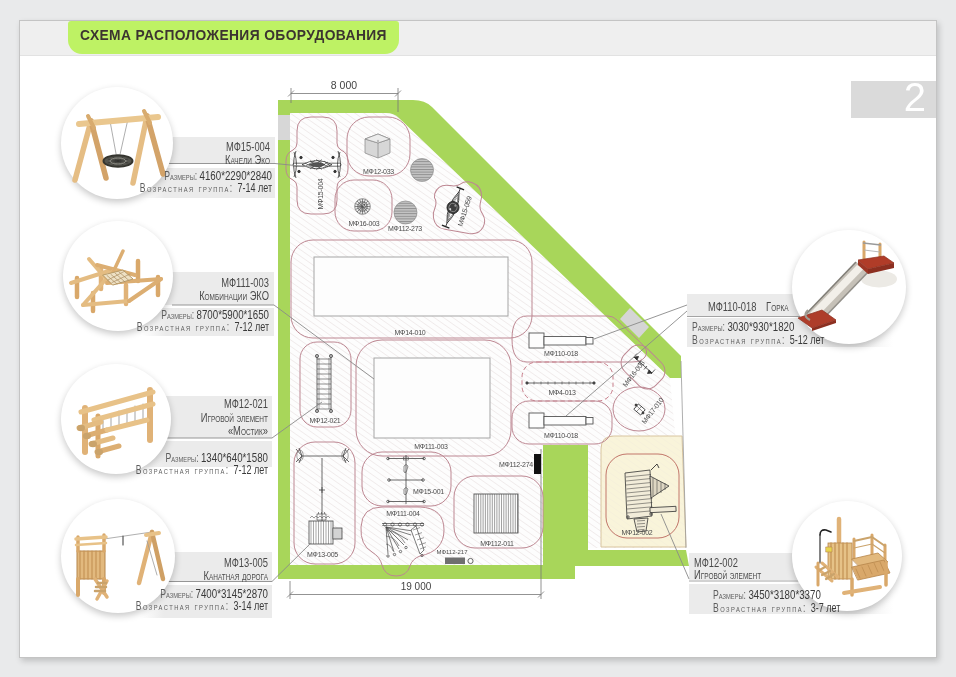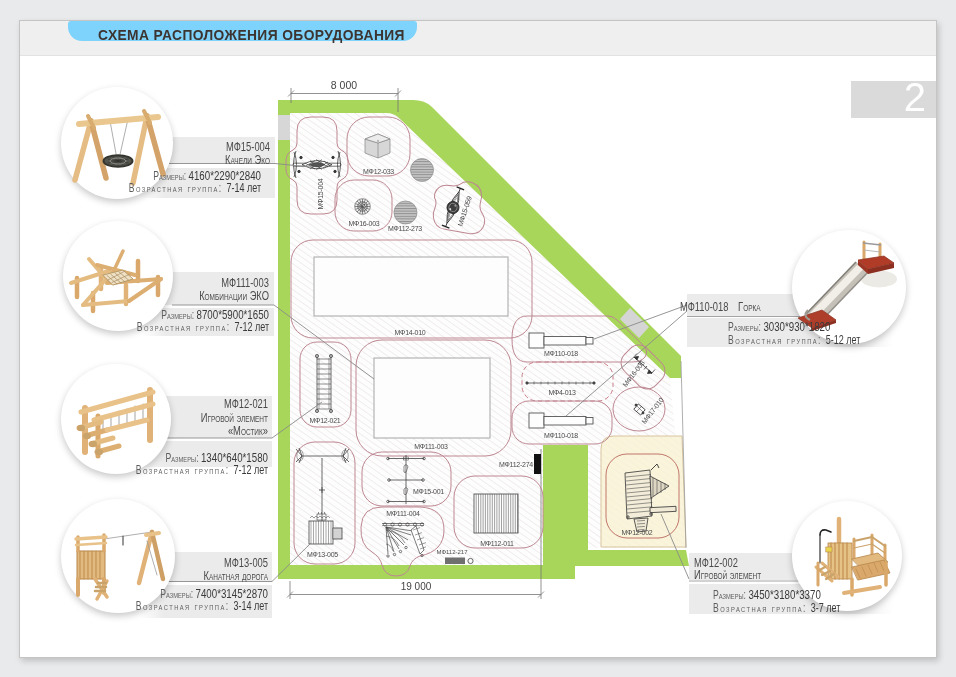--- a/index.html
+++ b/index.html
@@ -1,19 +1,19 @@
 <!DOCTYPE html>
 <html><head>
 <meta charset="utf-8">
 <style>
   html,body{margin:0;padding:0;}
   body{width:956px;height:677px;background:#e9eaeb;font-family:"Liberation Sans",sans-serif;overflow:hidden;position:relative;}
   .card{position:absolute;left:19px;top:20px;width:916px;height:636px;background:#ffffff;border:1px solid #c4c4c4;box-shadow:2px 3px 6px rgba(0,0,0,0.18);}
   .topband{position:absolute;left:0;top:0;width:916px;height:34px;background:#efefef;border-bottom:1px solid #e2e2e2;}
-  .banner{position:absolute;width:331px;height:20px;background:#7dd3fc;border-radius:3px 3px 14px 14px;text-align:center;line-height:30px;font-size:13.8px;font-weight:bold;color:#3c3430;letter-spacing:0.4px;white-space:nowrap;padding-left:18px;}
+  .banner{position:absolute;width:331px;height:33px;background:#bef264;border-radius:3px 3px 14px 14px;text-align:center;line-height:30px;font-size:13.8px;font-weight:bold;color:#3c3430;letter-spacing:0.4px;white-space:nowrap;}
   .pagenum{position:absolute;left:831px;top:61px;width:85px;height:37px;background:#dadada;color:#ffffff;font-size:40px;text-align:right;line-height:33px;padding-right:0;}
   .pagenum span{margin-right:10px;}
   .band{position:absolute;background:linear-gradient(to left,#ebebeb 82%,rgba(235,235,235,0));}
   .bandr{position:absolute;background:linear-gradient(to right,#ebebeb 82%,rgba(235,235,235,0));}
   .tblock{position:absolute;color:#4a4a4a;white-space:nowrap;}
   .tblock div{line-height:13px;}
   .cnd{transform:scaleX(0.72);transform-origin:100% 50%;}
   .cnl{transform:scaleX(0.72);transform-origin:0 50%;}
   .tr{text-align:right;}
   .t1{font-size:13px;color:#4a4a4a;}
@@ -511,21 +511,21 @@
 <path d="M26,70 l7,-4 M30,74 l8,-4 M34,78 l8,-5" stroke="#caa36b" stroke-width="2.2"></path>
 <line x1="26" y1="62" x2="26" y2="84" stroke="#d9a86a" stroke-width="3"></line>
 </g>
 </svg>
 </div>
 
 <div class="tblock tr" style="left:80px;top:140px;width:190px;">
   <div class="cnd t1" style="line-height:14px;">МФ15-004</div>
   <div class="cnd t2" style="line-height:11px;">Качели Эко</div>
 </div>
-<div class="tblock tr" style="left:31px;top:168px;width:230px;">
+<div class="tblock tr" style="left:42px;top:168px;width:230px;">
   <div class="cnd"><span class="lbl">Размеры:  </span><span class="val">4160*2290*2840</span></div>
   <div class="cnd" style="margin-top:-3px;"><span class="lbl2">Возрастная группа:  </span><span class="val" style="font-size:12.5px;">7-14 лет</span></div>
 </div>
 
 <div class="tblock tr" style="left:80px;top:276px;width:189px;">
   <div class="cnd t1" style="line-height:14px;">МФ111-003</div>
   <div class="cnd t2" style="line-height:11px;">Комбинации ЭКО</div>
 </div>
 <div class="tblock tr" style="left:40px;top:307px;width:229px;">
   <div class="cnd"><span class="lbl">Размеры:  </span><span class="val">8700*5900*1650</span></div>
@@ -544,24 +544,24 @@
 
 <div class="tblock tr" style="left:80px;top:556px;width:188px;">
   <div class="cnd t1" style="line-height:14px;">МФ13-005</div>
   <div class="cnd t2" style="line-height:11px;">Канатная дорога</div>
 </div>
 <div class="tblock tr" style="left:40px;top:586px;width:228px;">
   <div class="cnd"><span class="lbl">Размеры:  </span><span class="val">7400*3145*2870</span></div>
   <div class="cnd" style="margin-top:-3px;"><span class="lbl2">Возрастная группа:  </span><span class="val" style="font-size:12.5px;">3-14 лет</span></div>
 </div>
 
-<div class="tblock" style="left:680px;top:299px;width:220px;">
+<div class="tblock" style="left:708px;top:299px;width:220px;">
   <div class="cnl"><span class="t1">МФ110-018</span>&nbsp;&nbsp;&nbsp;<span class="t2">Горка</span></div>
 </div>
-<div class="tblock" style="left:692px;top:319px;width:220px;margin-left:36px;">
+<div class="tblock" style="left:692px;top:319px;width:220px;">
   <div class="cnl"><span class="lbl">Размеры: </span><span class="val">3030*930*1820</span></div>
   <div class="cnl" style="margin-top:-2px;"><span class="lbl2">Возрастная группа: </span><span class="val" style="font-size:12.5px;">5-12 лет</span></div>
 </div>
 
 <div class="tblock" style="left:694px;top:556px;width:220px;">
   <div class="cnl t1" style="line-height:13px;">МФ12-002</div>
   <div class="cnl t2" style="line-height:11px;">Игровой элемент</div>
 </div>
 <div class="tblock" style="left:713px;top:587px;width:220px;">
   <div class="cnl"><span class="lbl">Размеры: </span><span class="val">3450*3180*3370</span></div>

